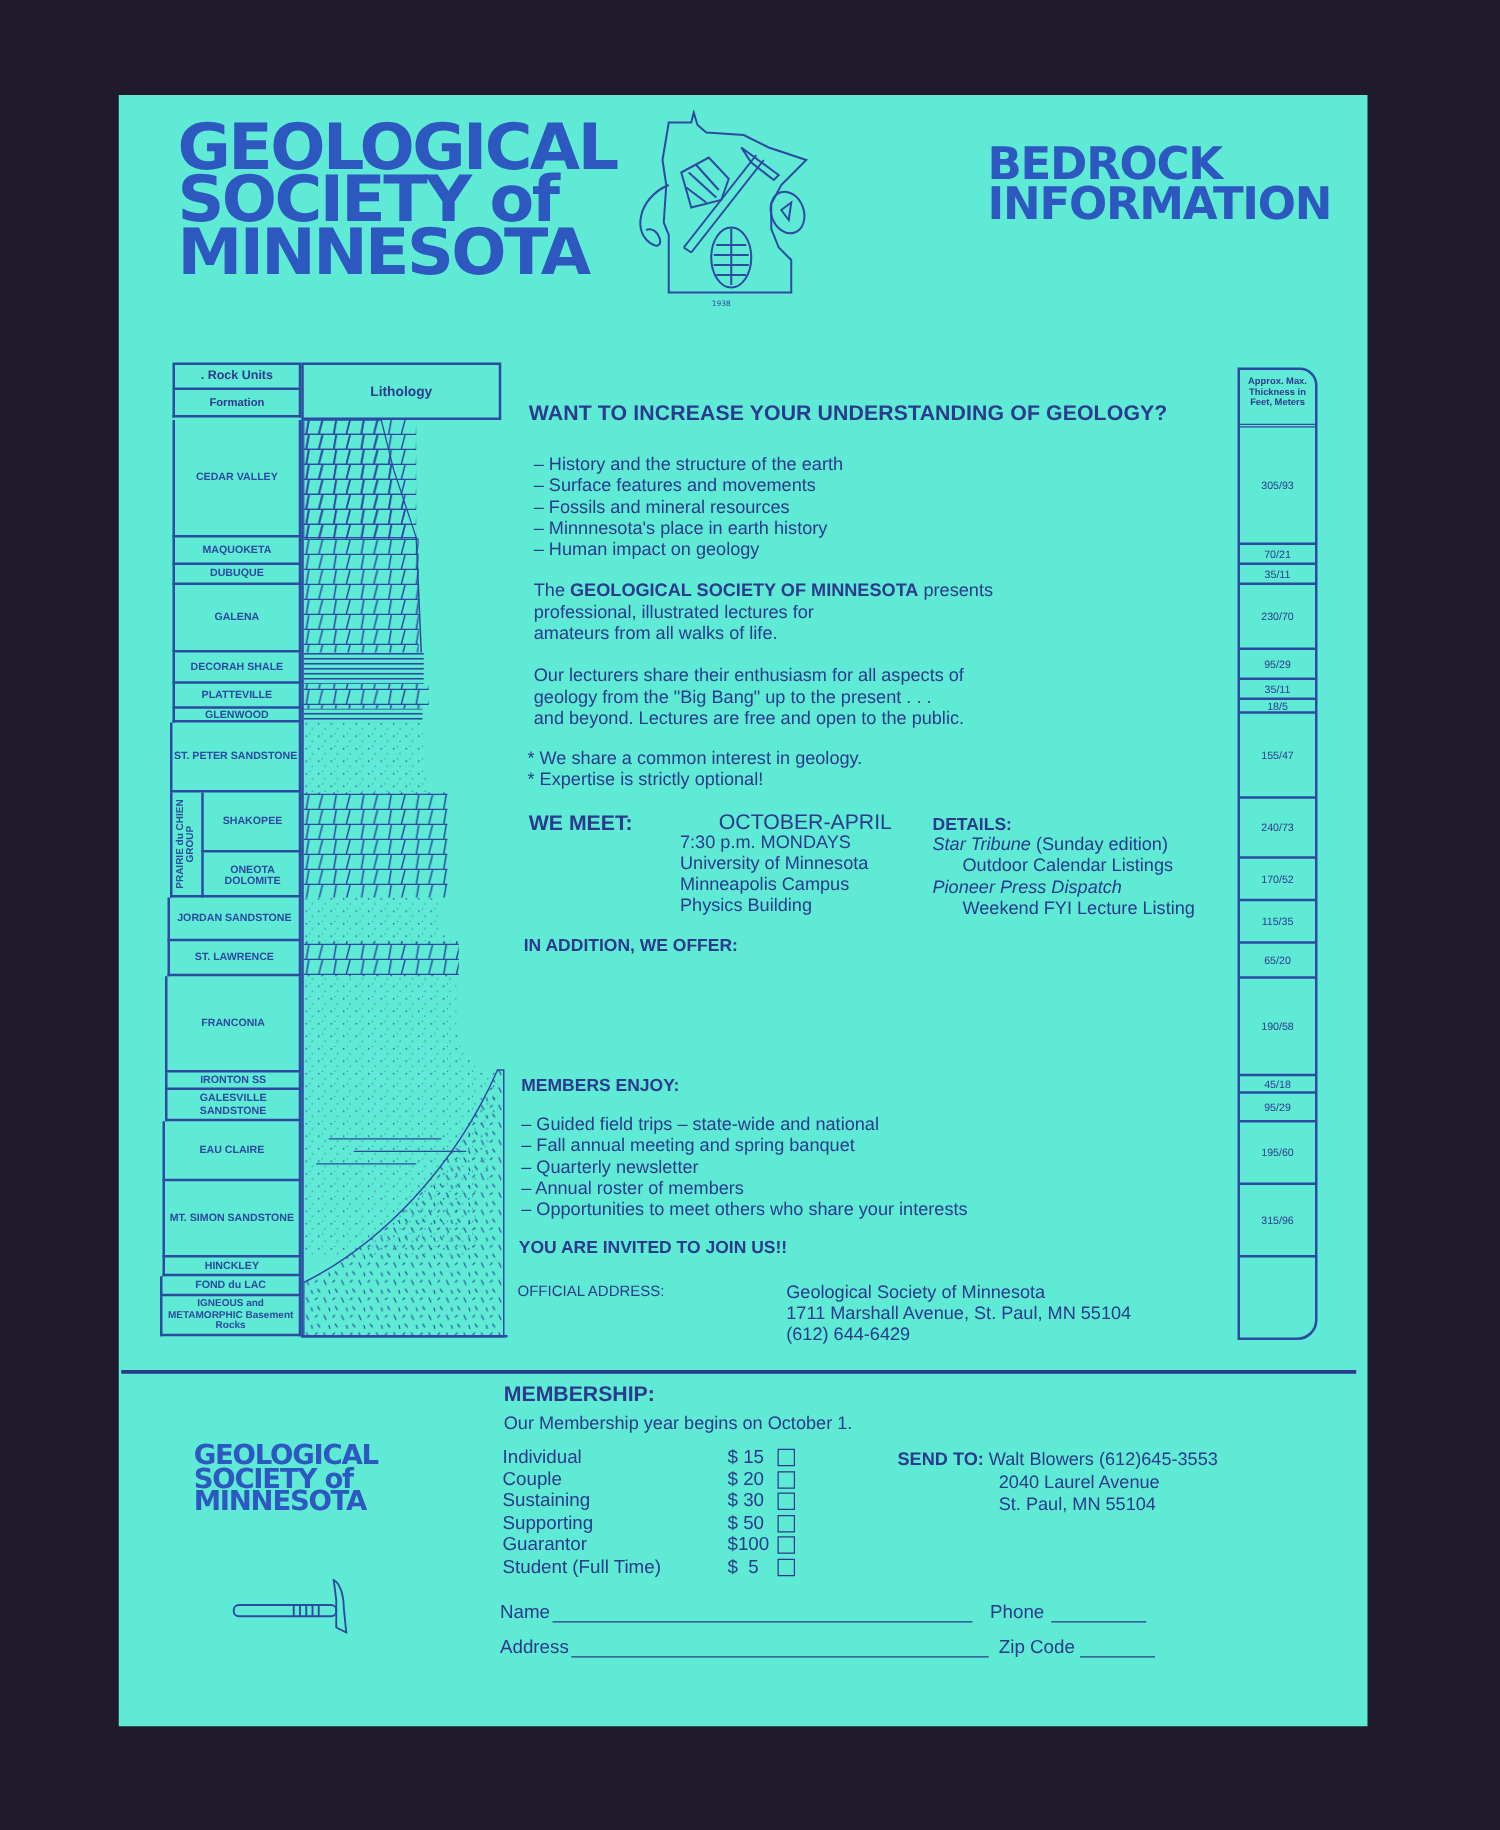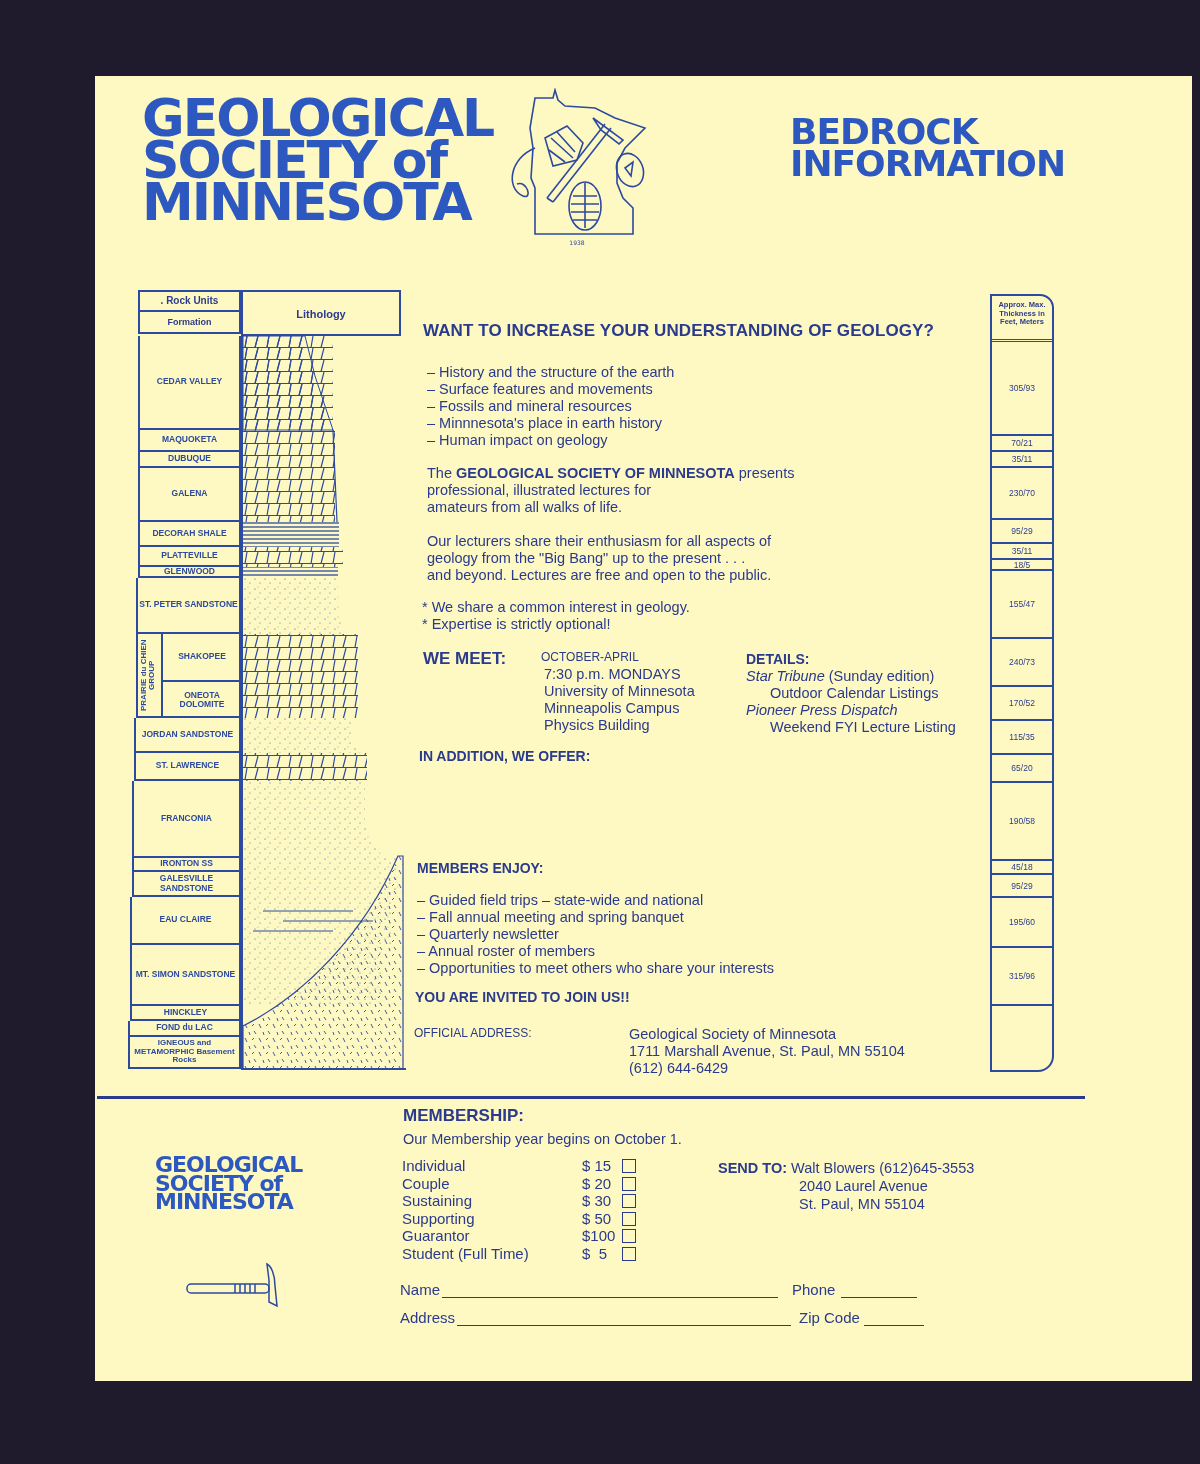--- a/index.html
+++ b/index.html
@@ -1,18 +1,18 @@
 <!DOCTYPE html>
 <html><head>
 <meta charset="utf-8">
 <style>
   * { box-sizing: border-box; margin: 0; padding: 0; }
   html, body { width: 1200px; height: 1464px; overflow: hidden; }
   body { background: #1f1b2c; position: relative; font-family: "Liberation Sans", sans-serif; color: #2c3b8e; }
-  .paper { position: absolute; left: 95px; top: 76px; width: 1097px; height: 1305px; background: #fef9c3; }
+  .paper { position: absolute; left: 95px; top: 76px; width: 999px; height: 1305px; background: #5eead4; }
   .abs { position: absolute; }
   .logo { font-family: "DejaVu Sans", sans-serif; font-weight: bold; color: #2d58c0; line-height: 0.82; letter-spacing: -2px; transform-origin: left top; }
   .logo-big { left: 47px; top: 22px; font-size: 51px; transform: scaleX(1.02); }
   .logo-big span, .logo-small span { display: block; }
   .bedrock { left: 695px; top: 40px; font-size: 36px; line-height: 0.88; letter-spacing: -1px; }
   .logo-small { left: 60px; top: 1080px; font-size: 22px; line-height: 0.85; letter-spacing: -1px; }
 
   
   .strat { position: absolute; left: 33px; top: 214px; width: 275px; height: 780px; }
   .strat .hdr-units { position:absolute; left: 10px; top: 0; width: 103px; height: 22px; border: 2px solid #2c4aa0; font-size: 10px; font-weight: bold; text-align: center; line-height: 18px; }
@@ -30,21 +30,21 @@
   .th-row { position: absolute; left: 0; width: 60px; border-bottom: 2px solid #2c4aa0; display:flex; align-items:center; justify-content:center; font-size: 8.5px; }
 
   
   .main { color: #2a3a8c; }
   .h1 { left: 328px; top: 245px; font-size: 17px; font-weight: bold; letter-spacing: 0.1px; }
   .list { font-size: 14.5px; line-height: 17px; }
   .para { font-size: 14.5px; line-height: 17px; }
   .h2 { font-size: 14px; font-weight: bold; }
   .meet-label { font-size: 17px; font-weight: bold; }
   .meet-block { font-size: 14.5px; line-height: 17px; }
-  .meet-first { font-size: 12px; }
+  .meet-first { font-size: 17px; margin-left: 34px; }
   .details .h2 { display:block; }
   .indent { padding-left: 24px; }
   .divider { position: absolute; left: 2px; top: 1020px; width: 988px; height: 3px; background: #2a3a8c; }
 
   
   .mem-title { left: 308px; top: 1030px; font-size: 17px; font-weight: bold; }
   .mem-sub { left: 308px; top: 1055px; font-size: 14.5px; }
   .tiers { left: 307px; top: 1081px; font-size: 15px; line-height: 17.5px; }
   .tier { display: flex; width: 240px; }
   .tier .name { width: 180px; }

